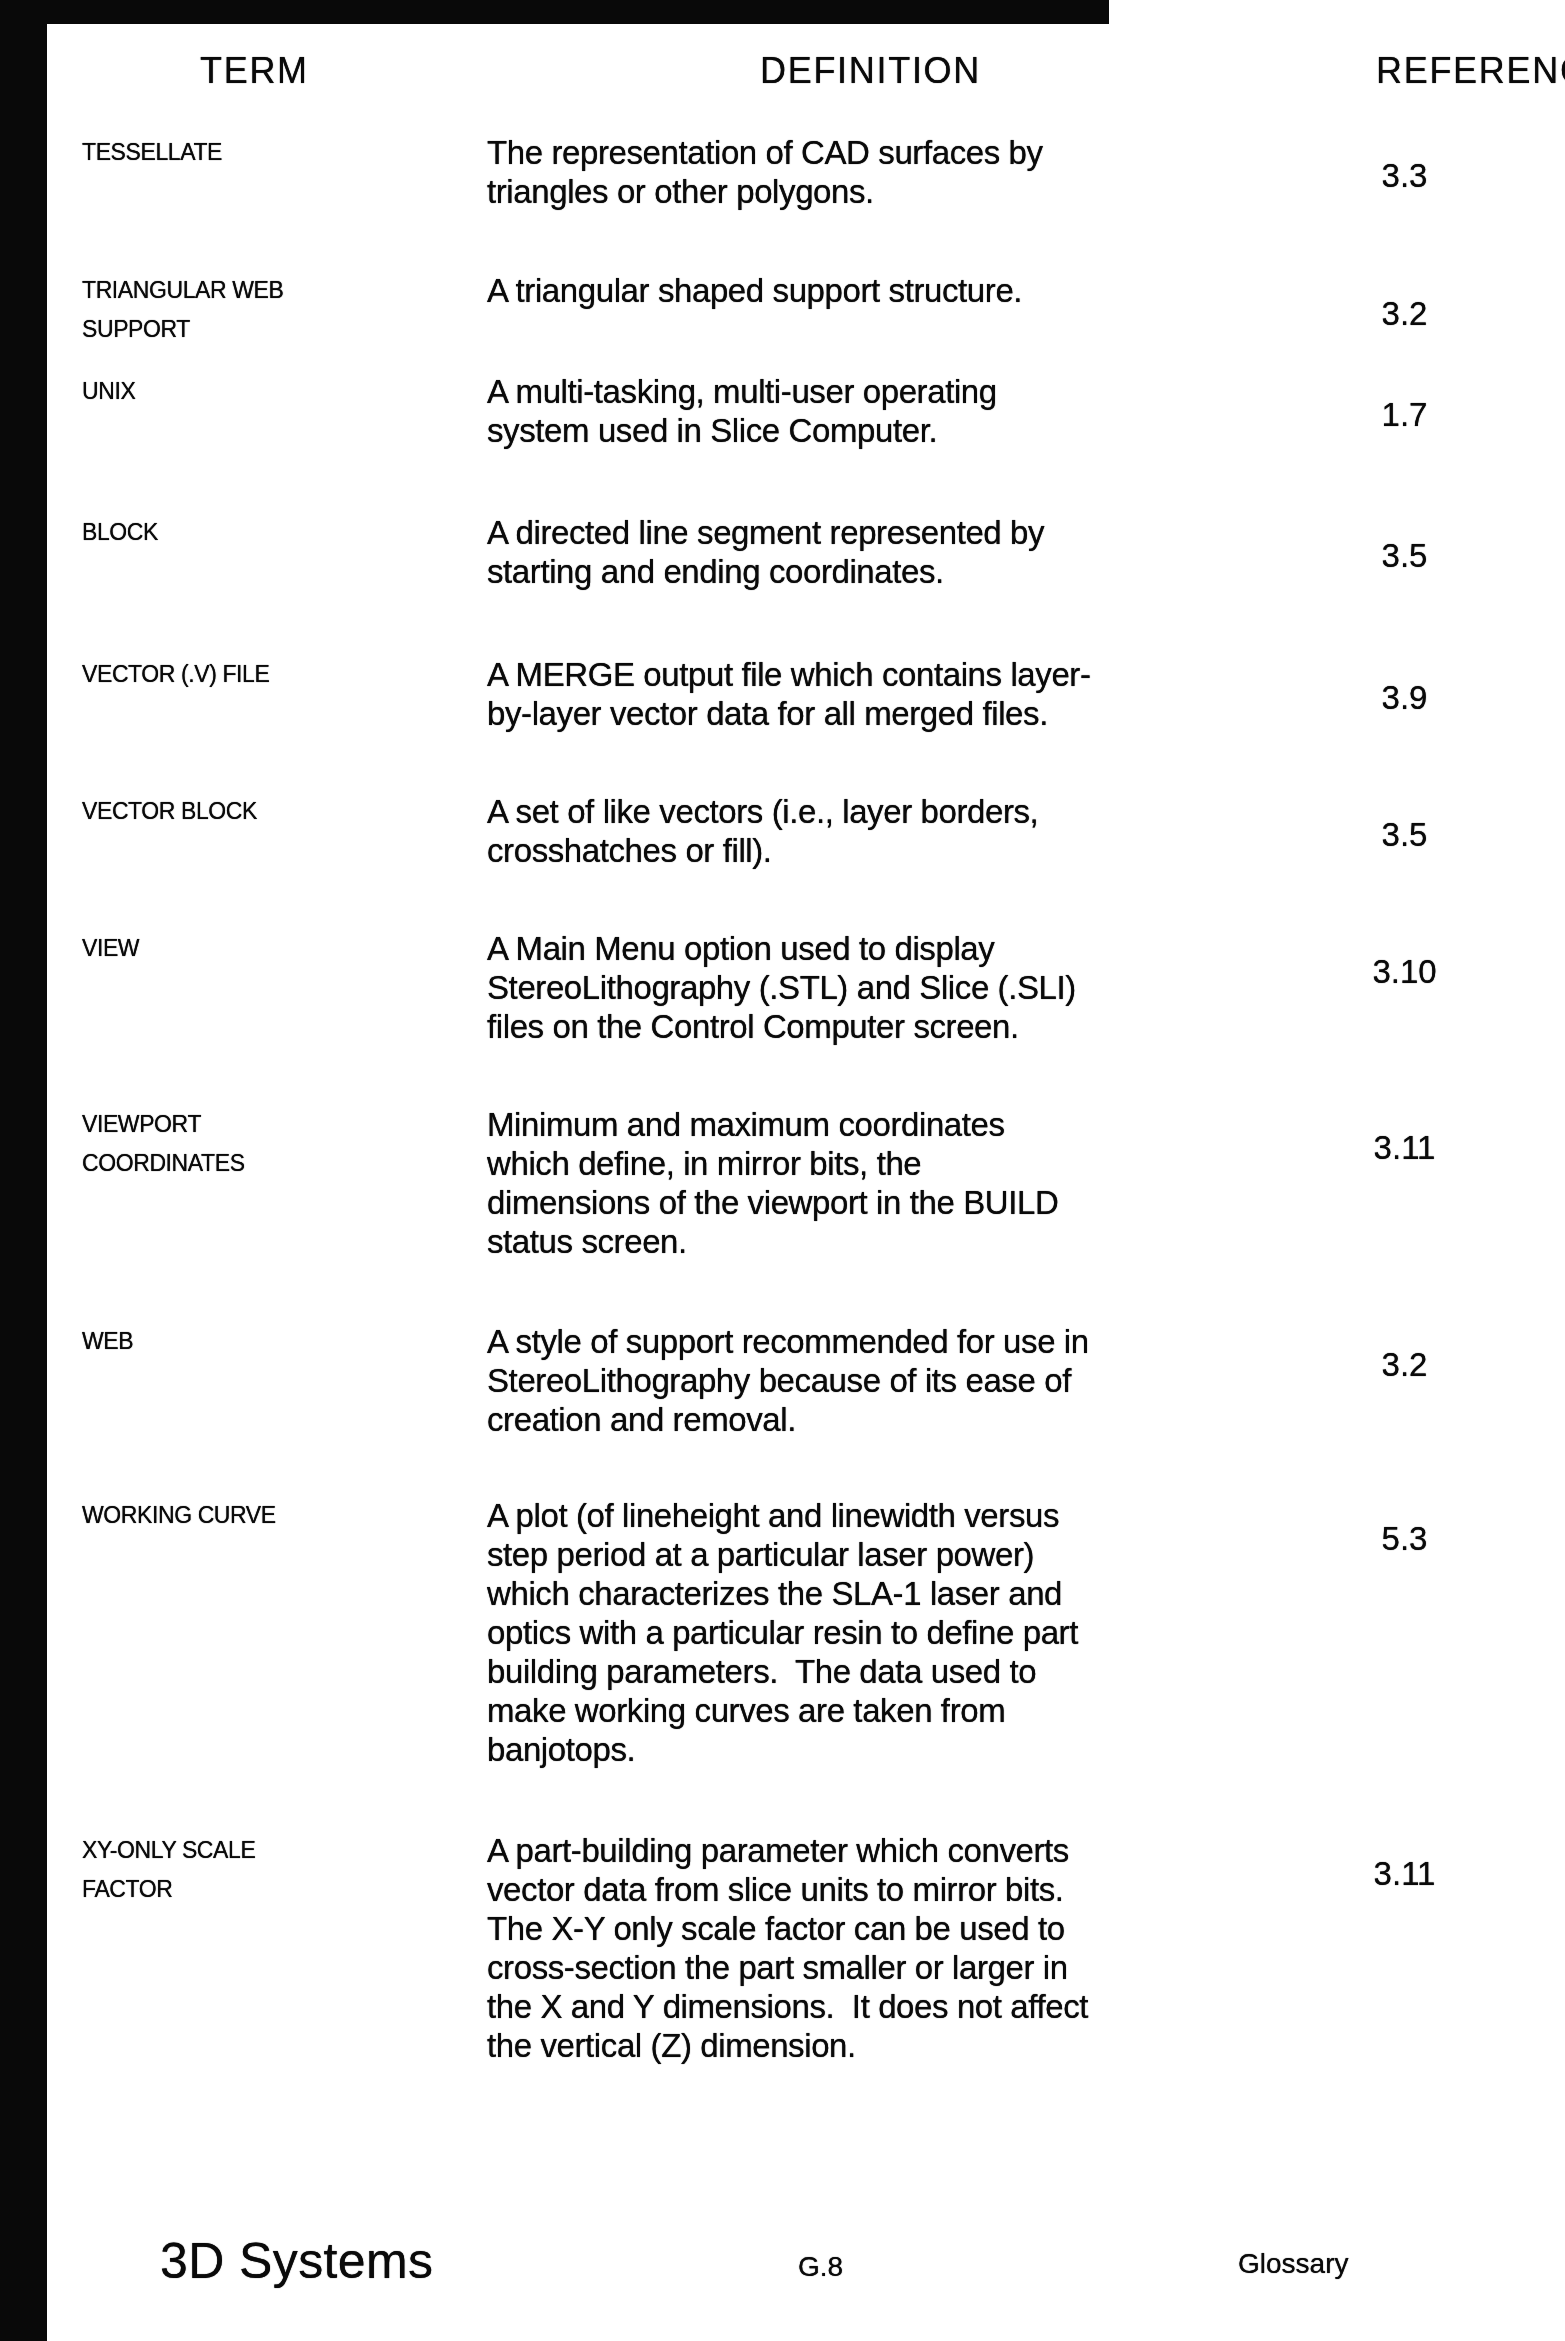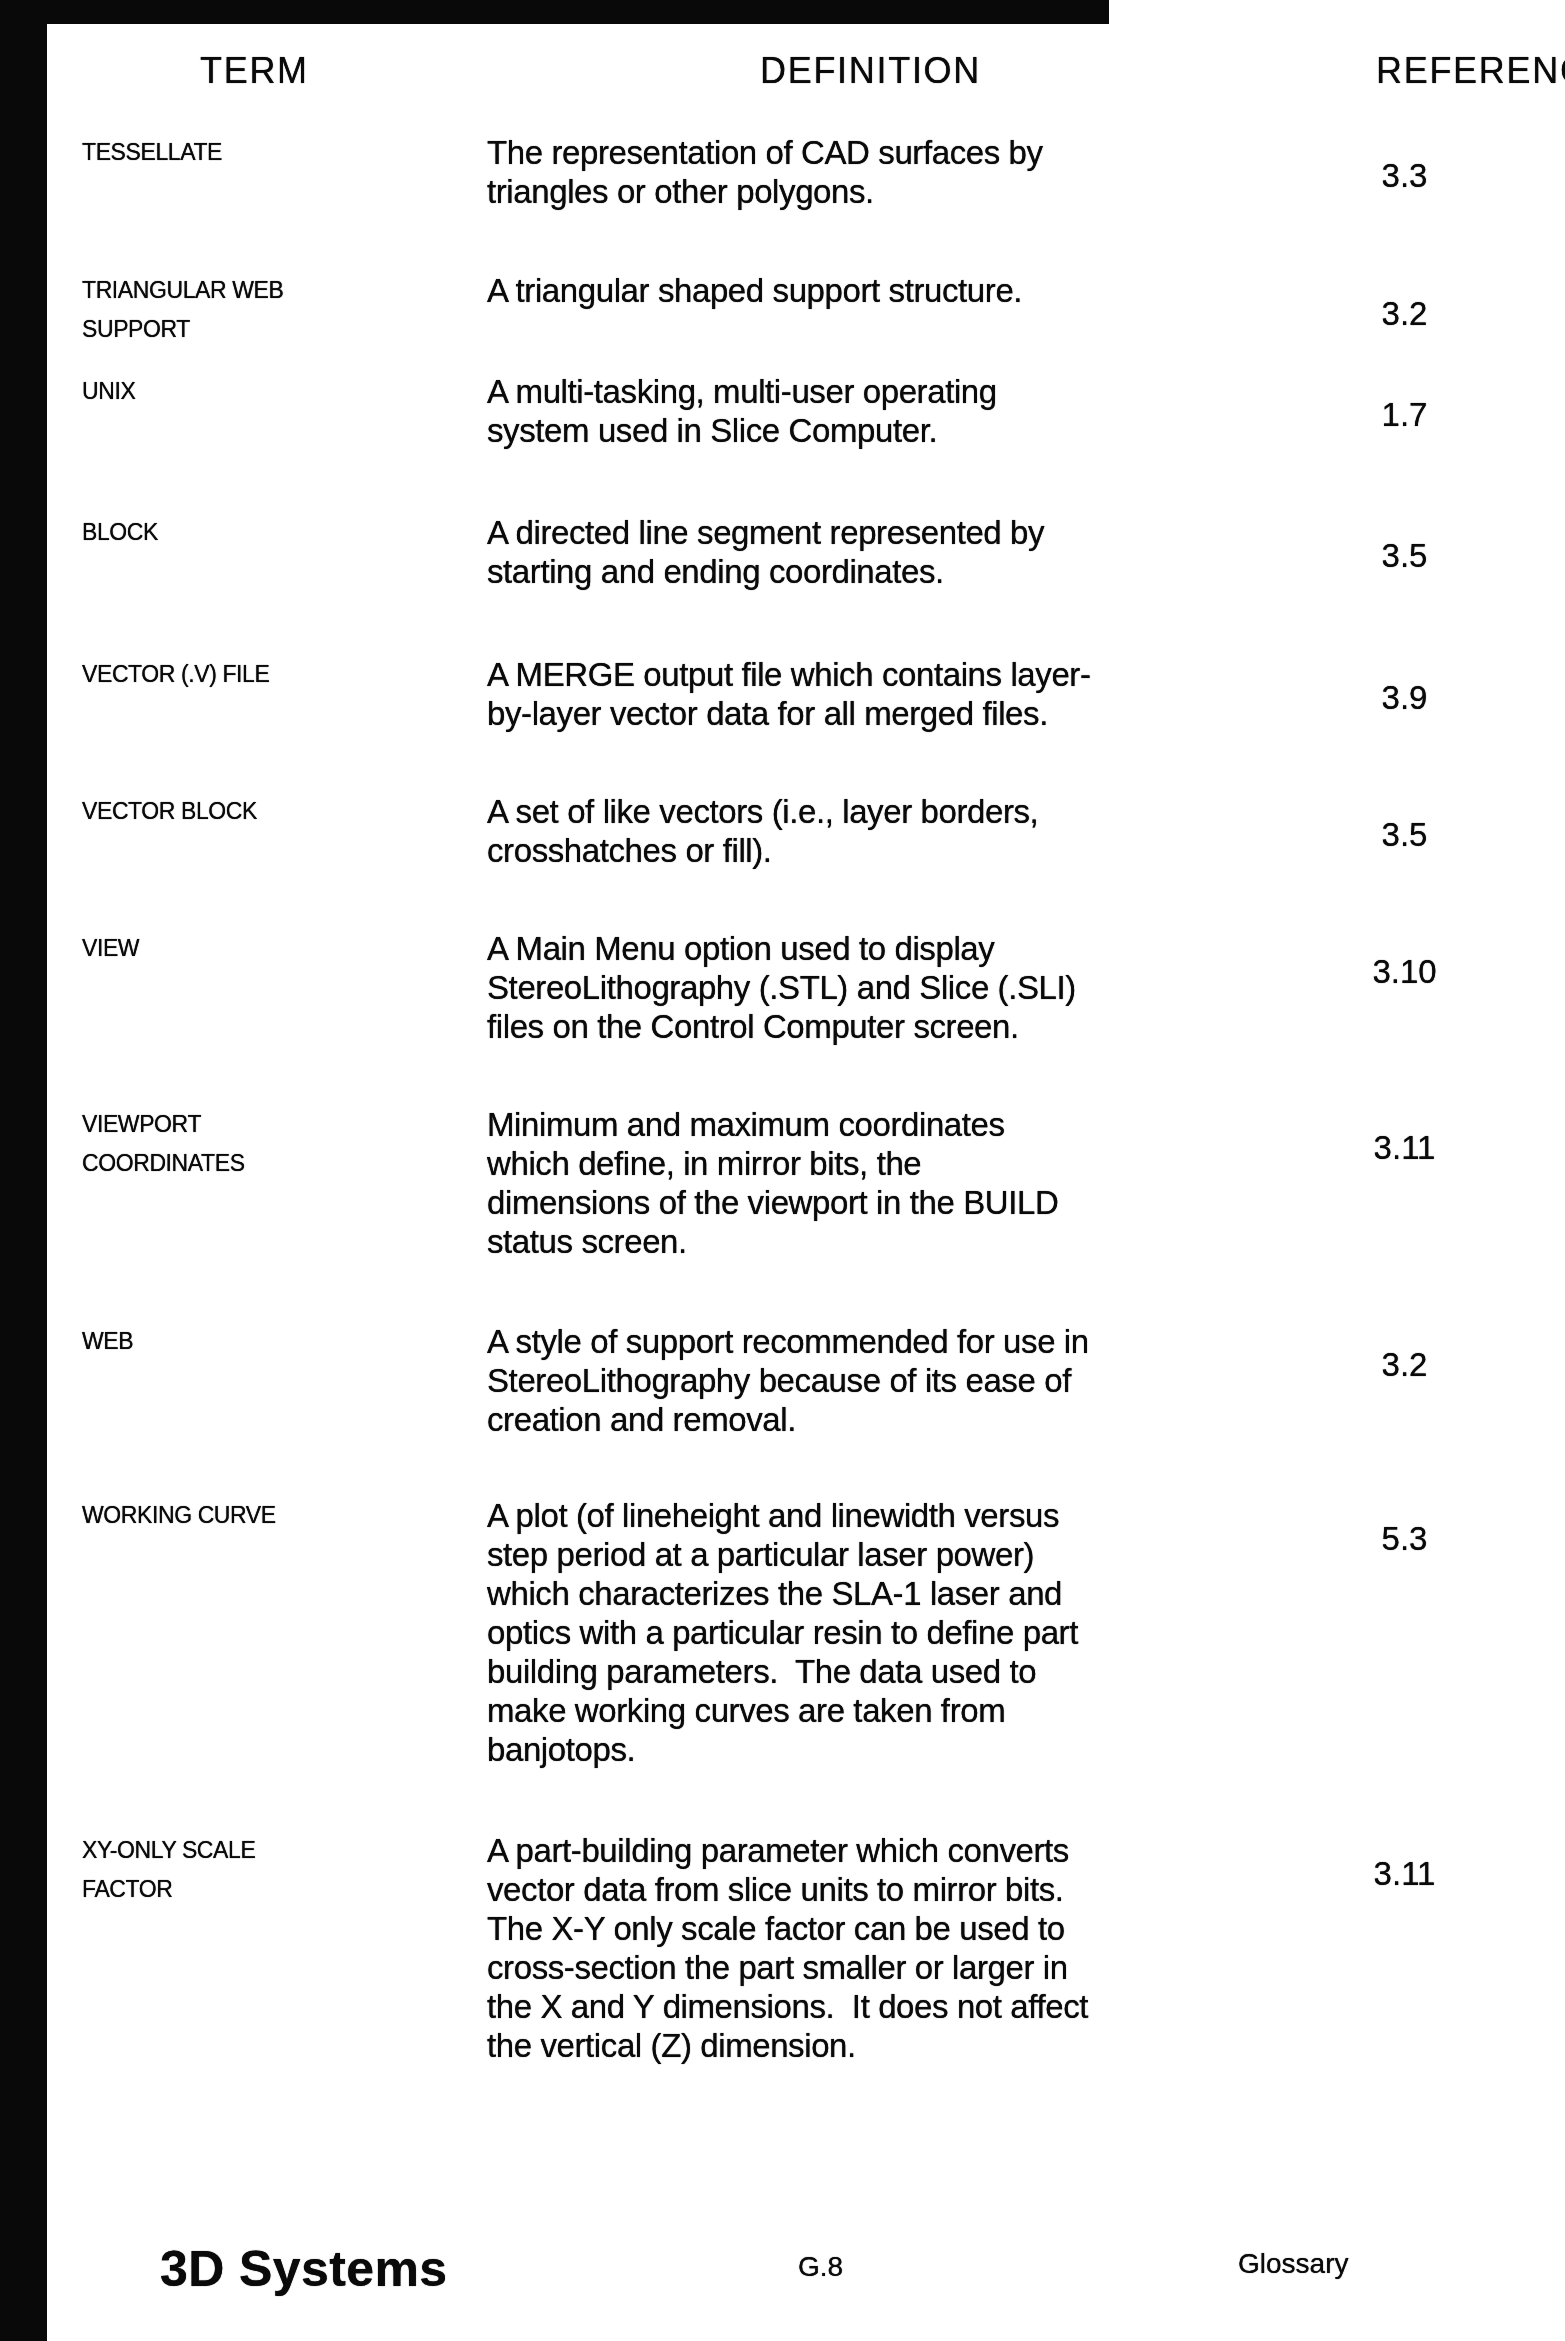--- a/index.html
+++ b/index.html
@@ -79,24 +79,23 @@
     line-height: 39px;
     text-shadow: 0 0 0.9px currentColor;
     margin-top: 23px;
   }
   .footer-brand {
     position: absolute;
     left: 160px;
     top: 2235px;
     font-size: 50px;
     line-height: 53px;
-    font-weight: bold;
+    font-weight: normal;
     letter-spacing: 0.4px;
     text-shadow: 0 0 0.9px currentColor;
-    margin-top: 8px;
   }
   .footer-page {
     position: absolute;
     left: 798px;
     top: 2248px;
     font-size: 28px;
     line-height: 38px;
     text-shadow: 0 0 0.9px currentColor;
   }
   .footer-section {

